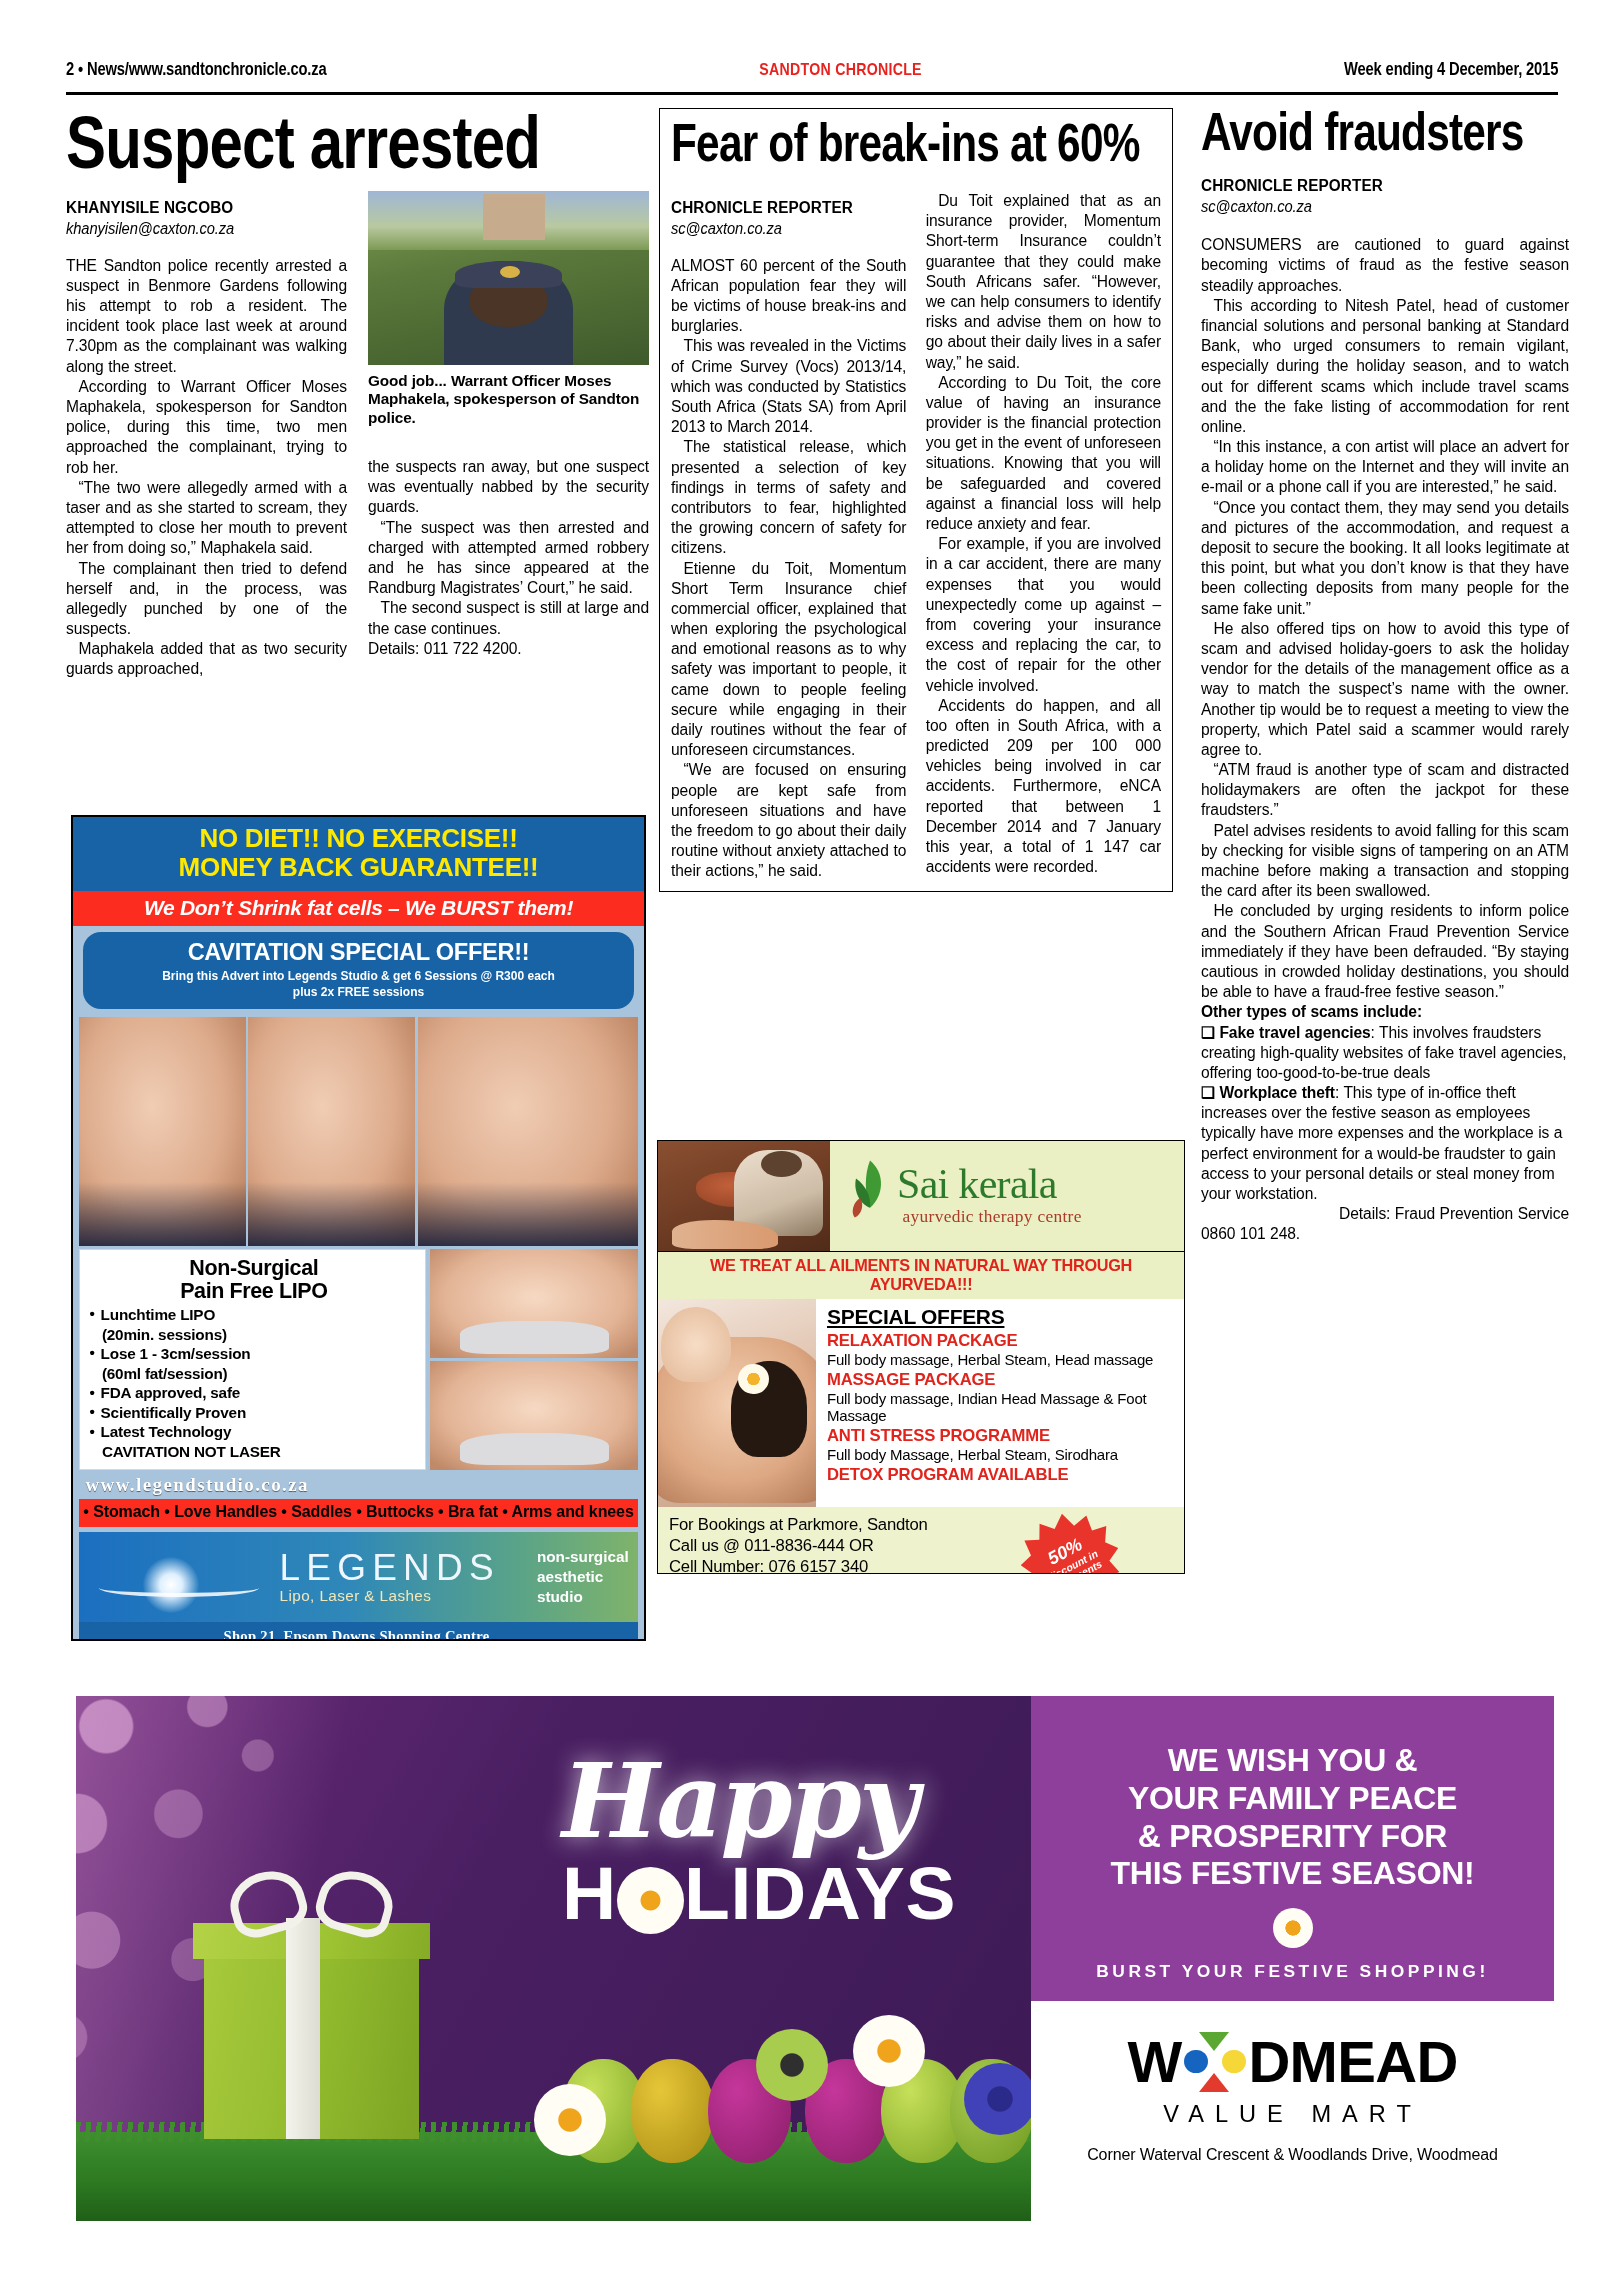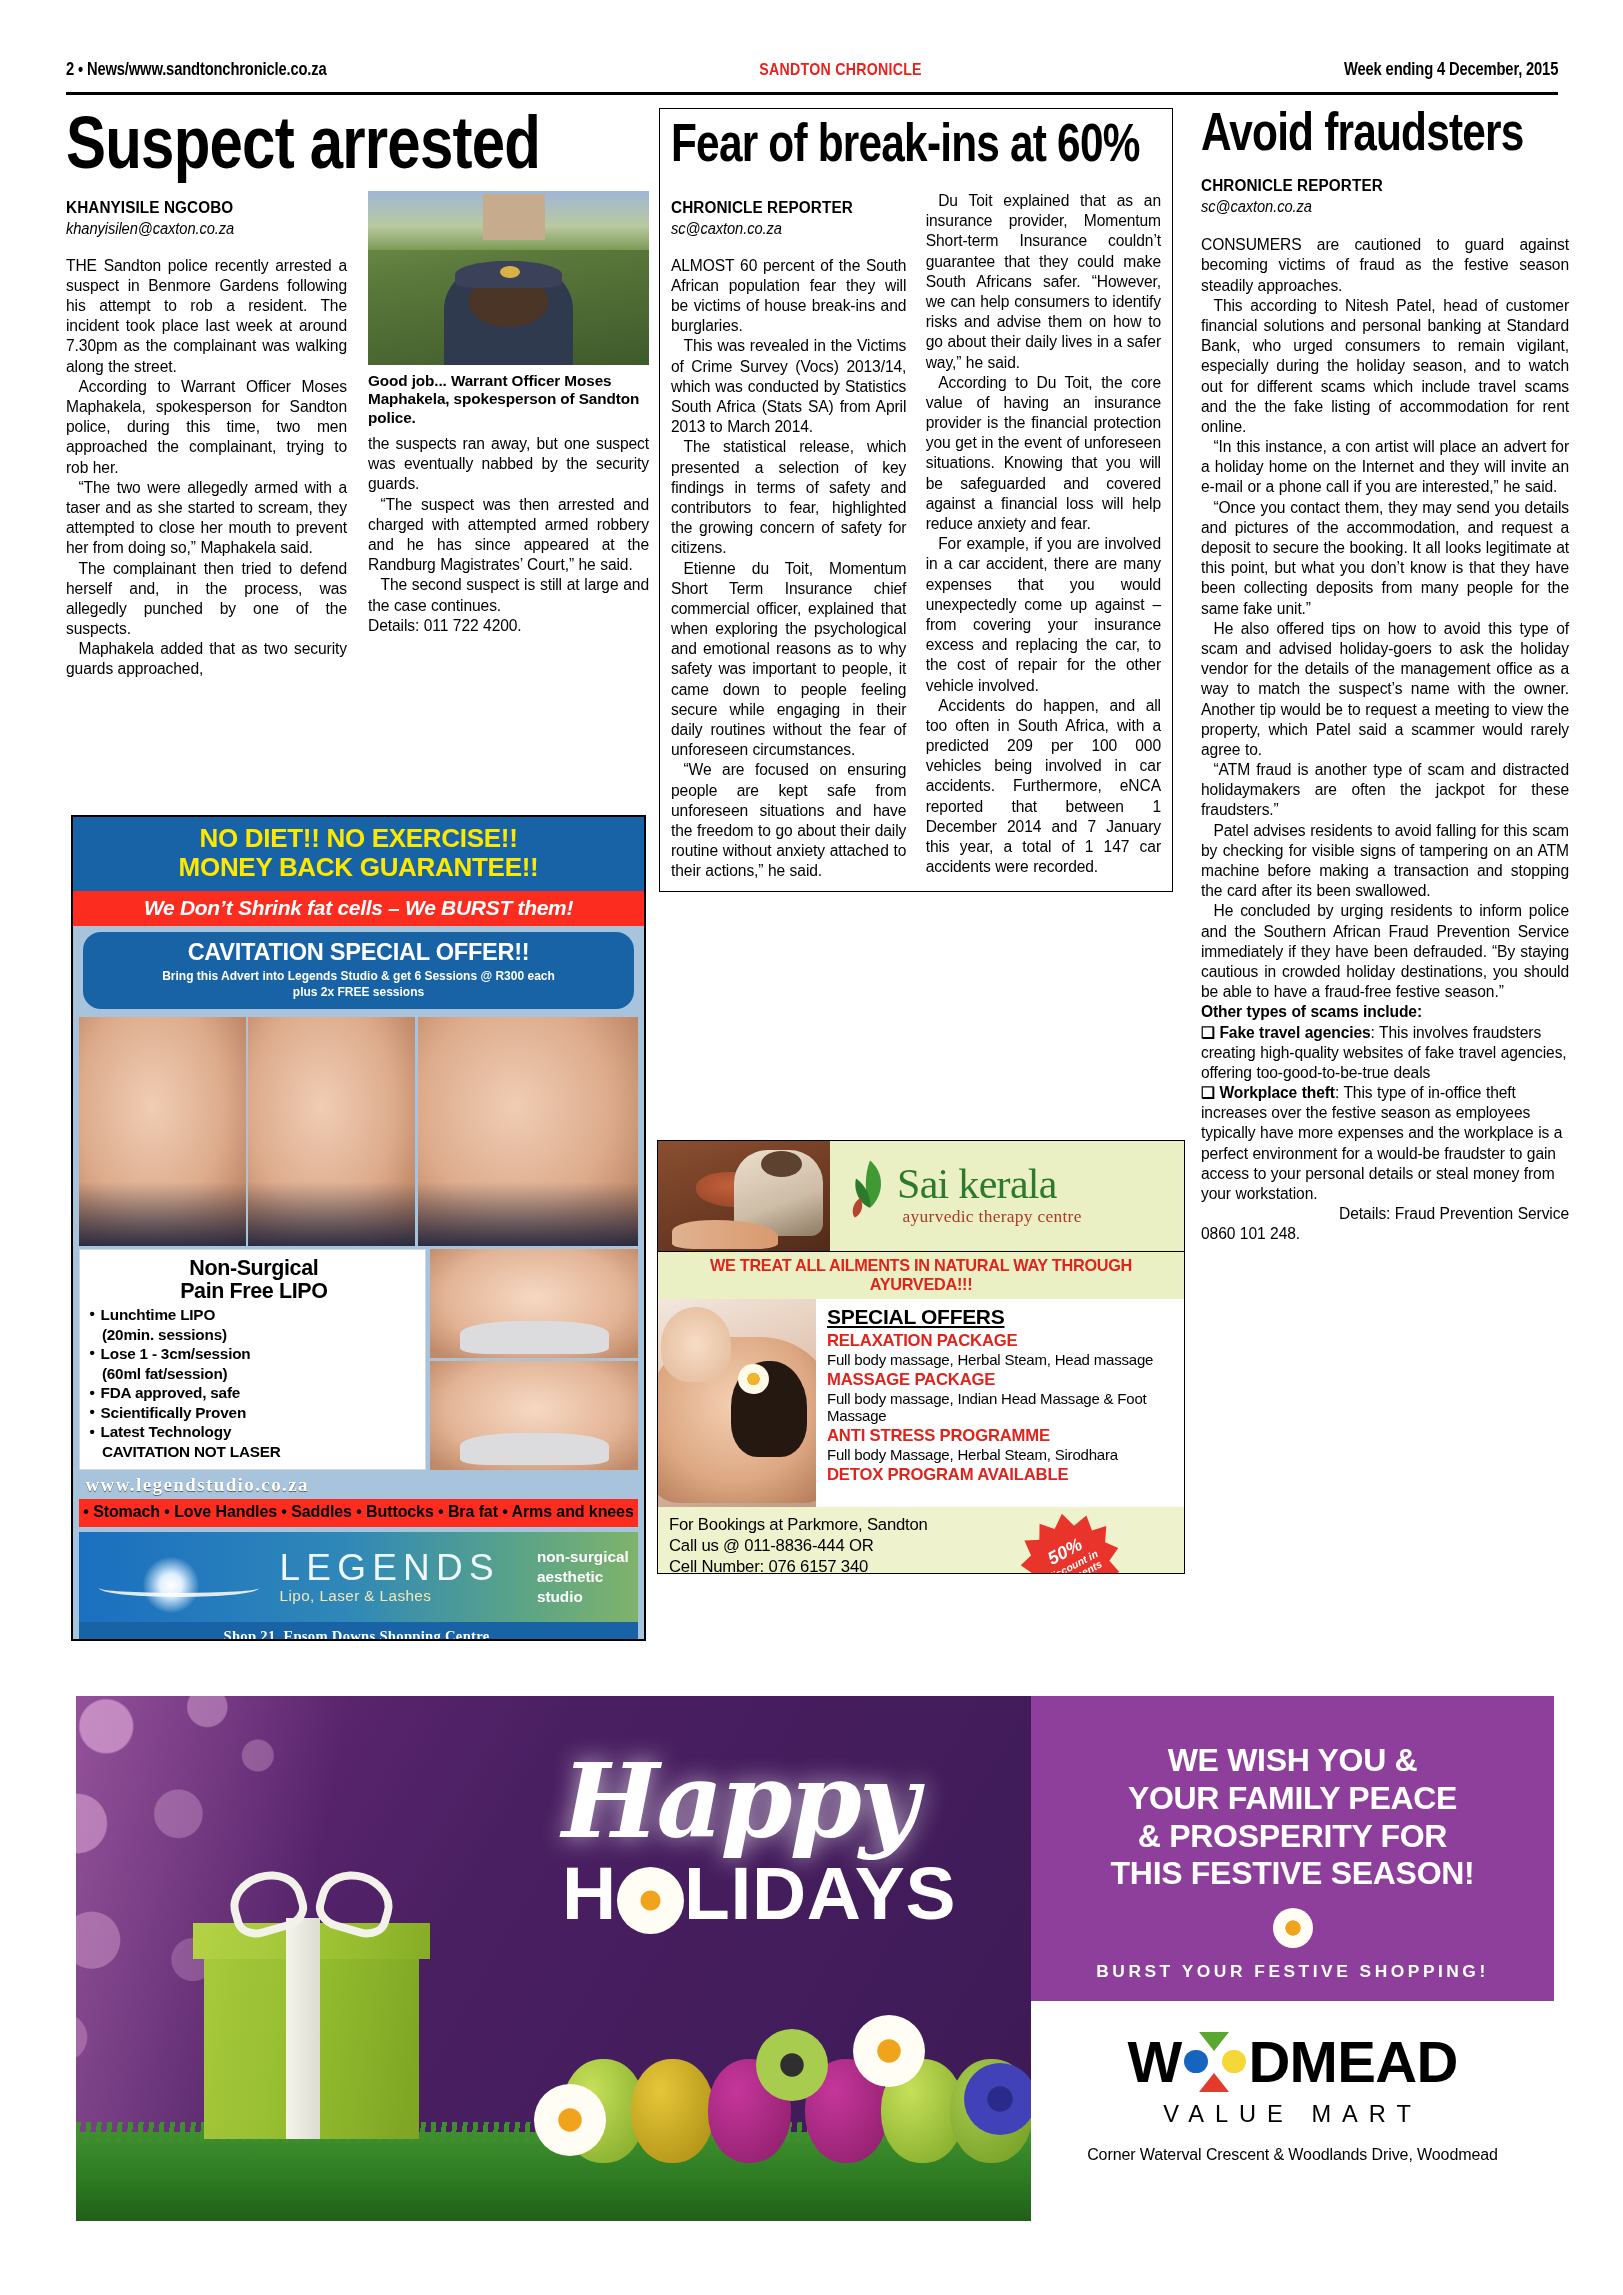--- a/index.html
+++ b/index.html
@@ -485,21 +485,21 @@
     <div class="left-sub">
       <div class="photo-box">
         <div class="sky"></div>
           <div class="bldg"></div>
         <div class="officer"></div>
           <div class="face"></div>
         <div class="cap"></div>
           <div class="badge"></div>
       </div>
       <div class="caption">Good job... Warrant Officer Moses Maphakela, spokesperson of Sandton police.</div>
-      <div class="body-text" style="margin-top:7px;">
+      <div class="body-text" style="margin-top:30px;">
         <p class="noindent">the suspects ran away, but one suspect was eventually nabbed by the security guards.</p>
         <p>“The suspect was then arrested and charged with attempted armed robbery and he has since appeared at the Randburg Magistrates’ Court,” he said.</p>
         <p>The second suspect is still at large and the case continues.</p>
         <p class="noindent">Details: 011 722 4200.</p>
       </div>
     </div>
   </div>
 </div>
 
 <div class="col-mid">

